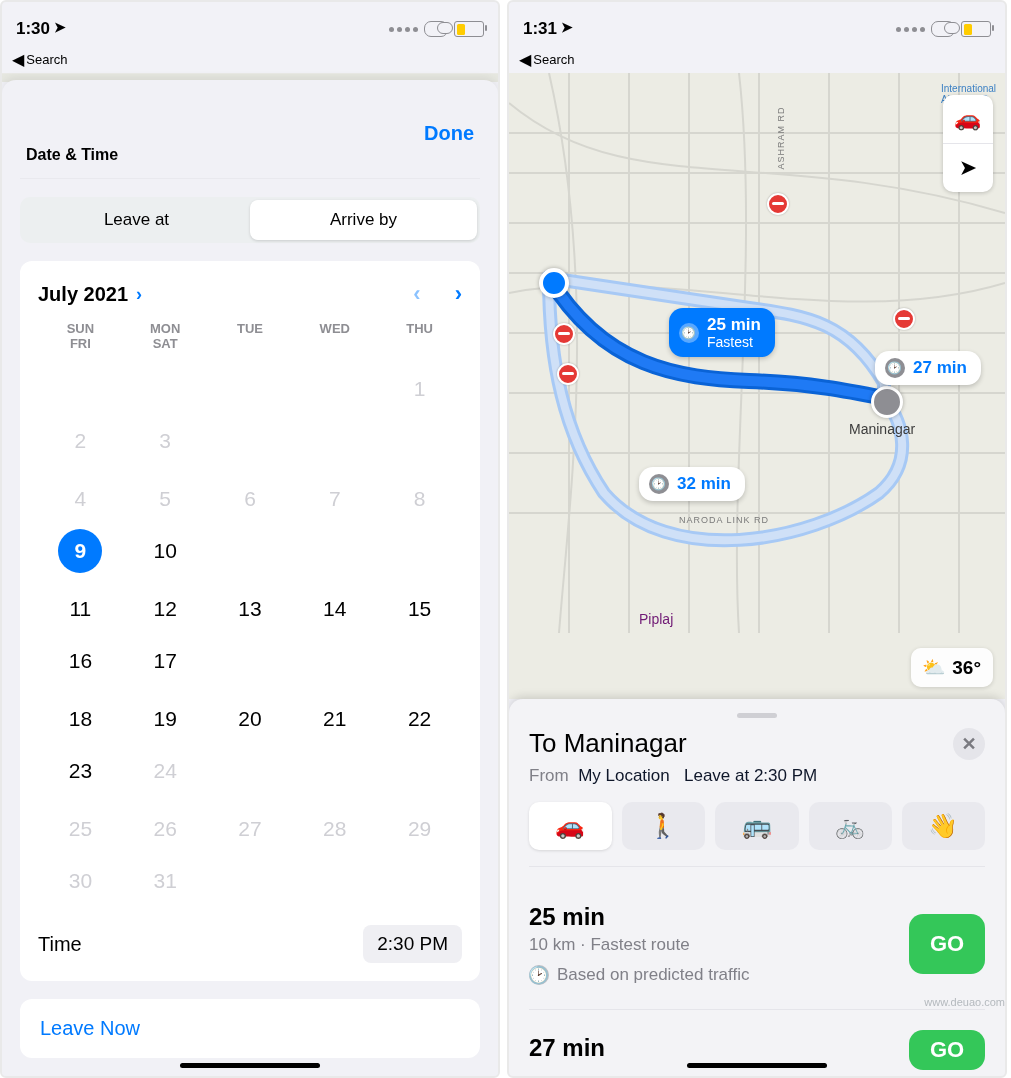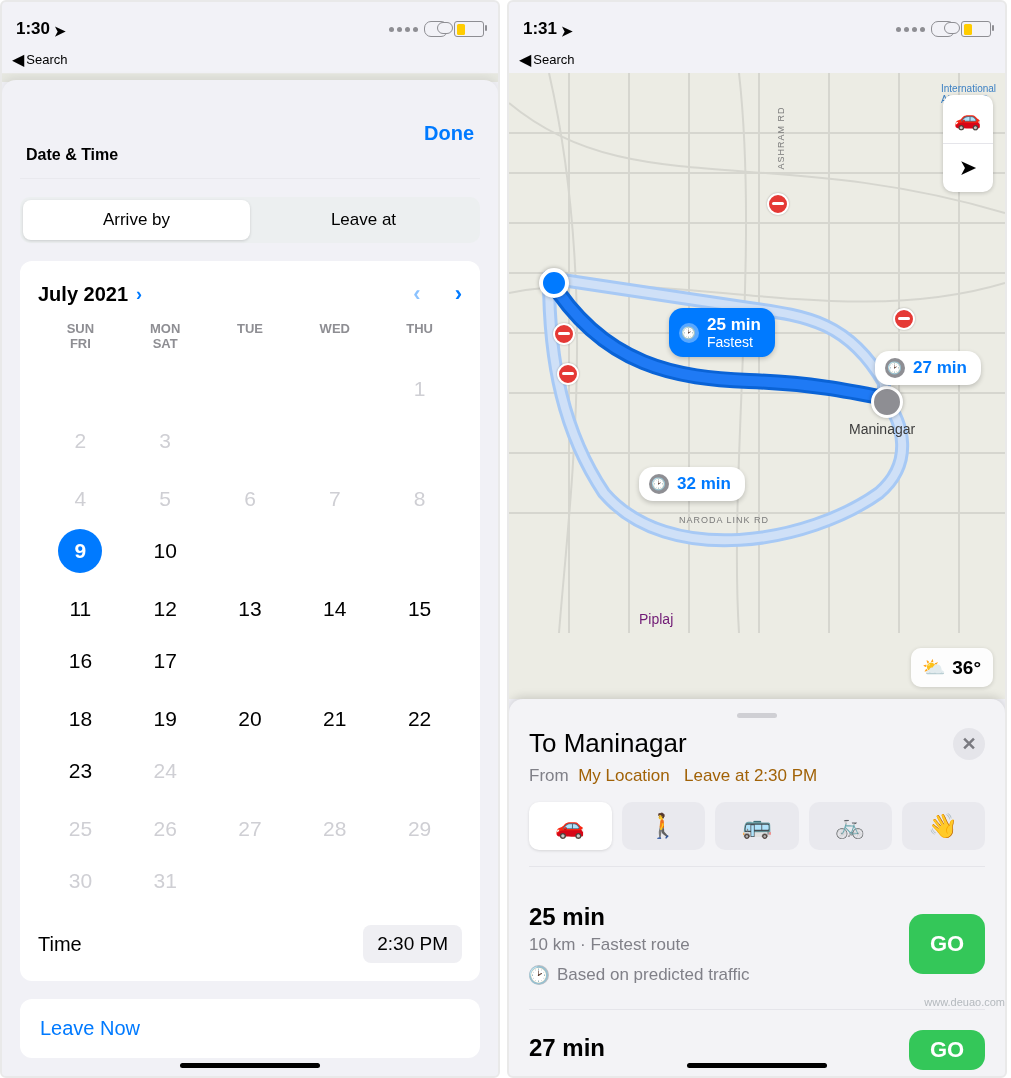--- a/index.html
+++ b/index.html
@@ -1,20 +1,20 @@
 <!DOCTYPE html>
 <html><head>
 <meta charset="utf-8">
 <style>
   html, body { margin:0; padding:0; background:#fff; font-family:-apple-system, "Helvetica Neue", Arial, sans-serif; -webkit-font-smoothing:antialiased; }
   .canvas { width:1011px; height:1078px; display:flex; gap:7px; padding:0; box-sizing:border-box; position:relative; }
   .phone { width:500px; height:1078px; border:2px solid #e9e9e9; border-radius:6px; box-sizing:border-box; overflow:hidden; position:relative; background:#f2f2f7; display:flex; flex-direction:column; }
   
   .statusbar { height:46px; display:flex; align-items:center; justify-content:space-between; padding:4px 14px 0 14px; font-size:17px; font-weight:600; }
-  .statusbar .l { display:flex; align-items:flex-end; gap:4px; }
+  .statusbar .l { display:flex; align-items:flex-start; gap:4px; }
   .statusbar .r { display:flex; align-items:center; gap:6px; }
   .loc-arrow { font-size:14px; transform:rotate(0deg); display:inline-block; }
   .sb-dots { display:flex; gap:3px; }
   .sb-dots span { width:5px; height:5px; border-radius:50%; background:#8e8e93; }
   .battery { width:28px; height:14px; border:1.5px solid #8e8e93; border-radius:3px; position:relative; }
   .battery::after { content:""; position:absolute; right:-4px; top:3px; width:2px; height:6px; background:#8e8e93; border-radius:1px; }
   .battery .fill { position:absolute; left:1.5px; top:1.5px; bottom:1.5px; width:30%; background:#ffcc00; border-radius:1.5px; }
   .link-pill { width:22px; height:14px; border:1.5px solid #8e8e93; border-radius:7px; position:relative; }
   .link-pill::before { content:""; width:14px; height:10px; border:1.5px solid #8e8e93; border-radius:6px; position:absolute; right:-6px; top:0; background:#f2f2f7; }
   
@@ -65,21 +65,21 @@
   .roadlabel { position:absolute; font-size:9px; color:#7a7a7a; letter-spacing:1px; }
   .weather-badge { position:absolute; right:12px; bottom:12px; background:rgba(255,255,255,0.9); border-radius:10px; padding:8px 12px; font-size:19px; font-weight:600; display:flex; align-items:center; gap:6px; box-shadow:0 1px 4px rgba(0,0,0,0.15); }
   .dest-label { position:absolute; font-size:14px; font-weight:500; color:#3c3c3c; }
   
   .dir-sheet { background:#f3f3f6; border-top-left-radius:14px; border-top-right-radius:14px; box-shadow:0 -2px 10px rgba(0,0,0,0.15); padding:14px 20px 0 20px; position:relative; }
   .grabber { width:40px; height:5px; background:#cfcfd4; border-radius:3px; margin:0 auto 10px auto; }
   .dir-head { display:flex; align-items:flex-start; justify-content:space-between; }
   .dir-title { font-size:26px; font-weight:400; }
   .close-btn { width:32px; height:32px; border-radius:50%; background:#e5e5ea; display:flex; align-items:center; justify-content:center; color:#7a7a80; font-size:18px; font-weight:700; }
   .from-row { margin-top:6px; font-size:17px; color:#808088; }
-  .from-row .lnk { color:#a16207; }
+  .from-row .lnk { color:#0f172a; }
   .mode-row { display:flex; gap:10px; margin:16px 0 16px 0; padding-bottom:16px; border-bottom:1px solid #e5e5ea; }
   .mode { flex:1; height:48px; border-radius:10px; background:#e9e9ee; display:flex; align-items:center; justify-content:center; font-size:24px; color:#6b6b70; }
   .mode.selected { background:#fff; box-shadow:0 1px 3px rgba(0,0,0,0.12); color:#0e0e0e; }
   .route { display:flex; align-items:center; justify-content:space-between; padding:20px 0 24px 0; border-bottom:1px solid #e5e5ea; gap:14px; }
   .route .lhs .t { font-size:24px; font-weight:700; margin-bottom:4px; }
   .route .lhs .d { font-size:17px; color:#808088; margin-bottom:10px; }
   .route .lhs .traf { font-size:17px; color:#808088; display:flex; align-items:center; gap:8px; }
   .route .lhs .traf .clk { width:20px; height:20px; border-radius:50%; background:#bdbdc2; display:inline-flex; align-items:center; justify-content:center; }
   .go-btn { width:76px; height:60px; border-radius:14px; background:#34c759; color:#fff; display:flex; align-items:center; justify-content:center; font-size:22px; font-weight:700; }
   .watermark { position:absolute; right:6px; bottom:70px; font-size:11px; color:#9aa1a6; opacity:.7; transform:none; }
@@ -112,22 +112,22 @@
       <span class="tri">◀</span>
       <span class="lab">Search</span>
     </div>
     <div class="map-stub"></div>
     <div class="sheet">
       <div class="sheet-header">
         <div class="sheet-title">Date &amp; Time</div>
         <div class="done">Done</div>
       </div>
       <div class="segmented">
+        <div class="seg">Leave at</div>
         <div class="seg selected">Arrive by</div>
-        <div class="seg">Leave at</div>
       </div>
       <div class="card">
         <div class="cal-head">
           <div class="cal-month">
             <span>July 2021</span>
             <span class="chev">›</span>
           </div>
           <div class="cal-nav">
             <span class="p">‹</span>
             <span>›</span>

